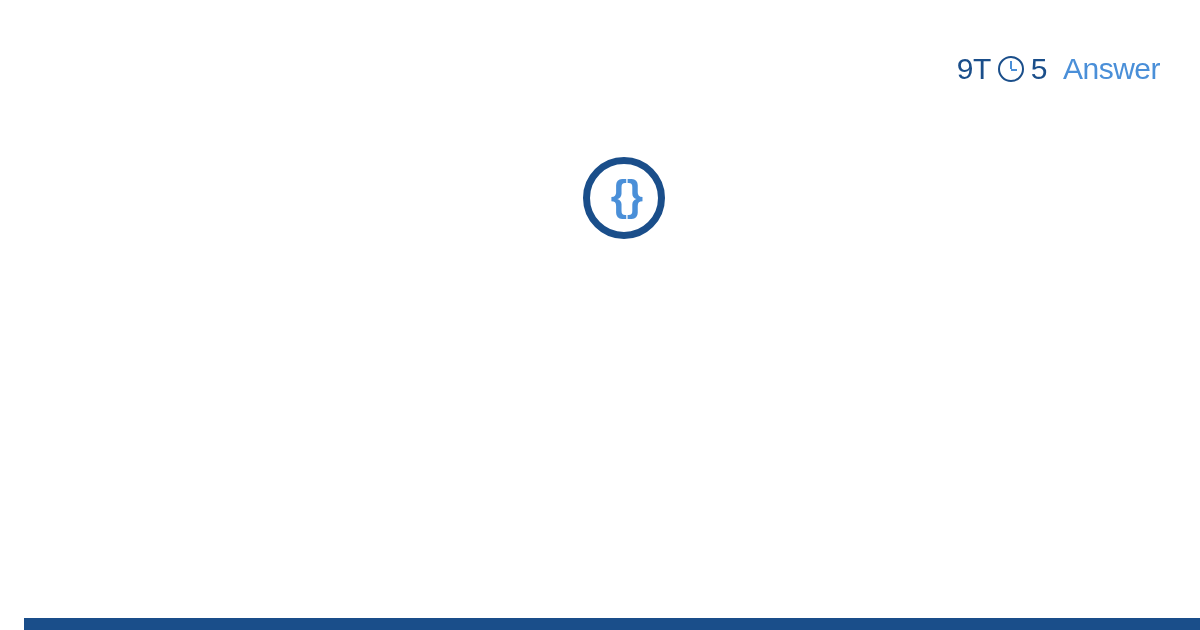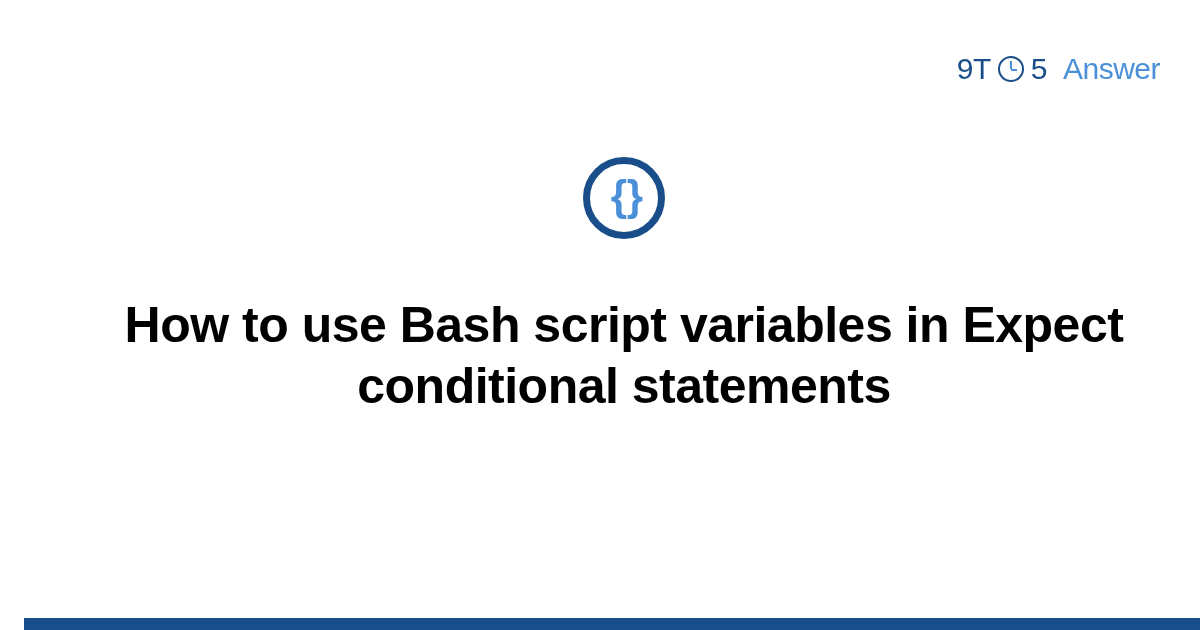--- a/index.html
+++ b/index.html
@@ -114,16 +114,15 @@
 <body>
 
 <div class="logo">
   <span class="logo-9t">9T</span><span class="logo-clock"></span><span class="logo-5">5</span><span class="logo-answer">Answer</span>
 </div>
 
 <div class="content">
   <div class="icon-circle">
     <span class="icon-braces">{ }</span>
   </div>
-  <h1 class="title">How to use Bash script variables in Expect conditional statements</h1>
 </div>
 
 <div class="footer-bar"></div>
 
 </body></html>

